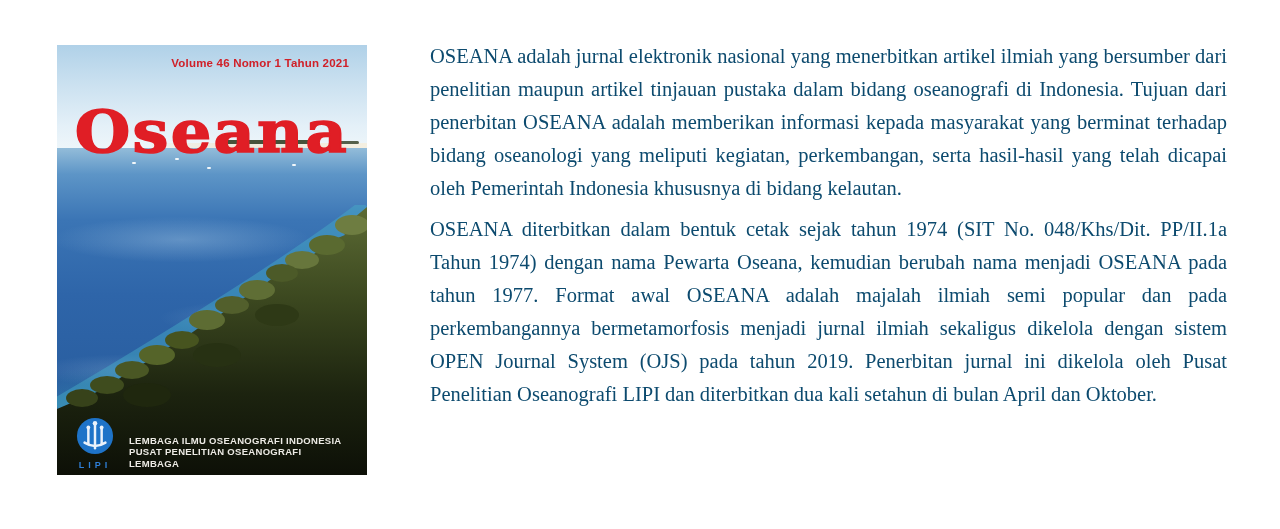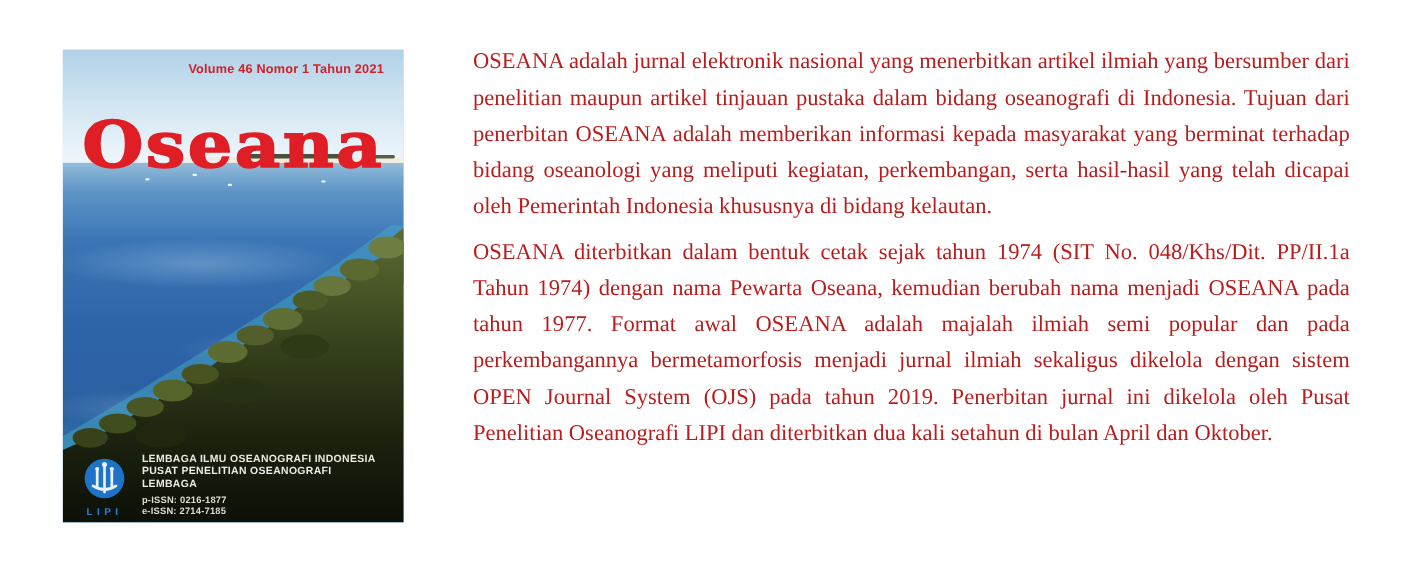--- a/index.html
+++ b/index.html
@@ -36,21 +36,21 @@
   .imprint{position:absolute;left:13px;bottom:5px;display:flex;align-items:flex-end;gap:9px;}
   .logo-col{display:flex;flex-direction:column;align-items:center;width:50px;}
   .lipi-word{color:#2f7fd6;font-family:"Liberation Sans",sans-serif;font-weight:bold;
        font-size:9px;letter-spacing:4px;margin-top:1px;}
   .pub-col{font-family:"Liberation Sans",sans-serif;color:#eceae4;padding-bottom:1px;}
   .pub-line{font-weight:bold;font-size:9.5px;line-height:11.5px;letter-spacing:.3px;}
   .issn-block{margin-top:3px;}
   .issn-line{font-weight:bold;font-size:8.5px;line-height:10px;color:#dedcd4;letter-spacing:.2px;}
 
   
-  .about{position:absolute;left:430px;top:40px;width:797px;color:#b91c1c;}
+  .about{position:absolute;left:430px;top:40px;width:797px;color:#0c4a6e;}
   .about p{margin:0 0 8px;font-size:20.5px;line-height:33px;text-align:justify;text-justify:inter-word;}
 </style>
 </head>
 <body>
 
 <div class="page">
 
   <aside class="cover">
     <div class="sky"></div>
     <div class="sea"></div>
@@ -113,24 +113,20 @@
               <circle cx="27" cy="11" r="2"></circle>
             </g>
           </svg>
         </span>
         <span class="lipi-word">LIPI</span>
       </div>
       <div class="pub-col">
         <div class="pub-line">LEMBAGA ILMU OSEANOGRAFI INDONESIA</div>
         <div class="pub-line">PUSAT PENELITIAN OSEANOGRAFI</div>
         <div class="pub-line">LEMBAGA</div>
-        <div class="issn-block">
-          <div class="issn-line">p-ISSN: 0216-1877</div>
-          <div class="issn-line">e-ISSN: 2714-7185</div>
-        </div>
       </div>
     </div>
   </aside>
 
   <main class="about">
     <p>OSEANA adalah jurnal elektronik nasional yang menerbitkan artikel ilmiah yang bersumber dari penelitian maupun artikel tinjauan pustaka dalam bidang oseanografi di Indonesia. Tujuan dari penerbitan OSEANA adalah memberikan informasi kepada masyarakat yang berminat terhadap bidang oseanologi yang meliputi kegiatan, perkembangan, serta hasil-hasil yang telah dicapai oleh Pemerintah Indonesia khususnya di bidang kelautan.</p>
     <p>OSEANA diterbitkan dalam bentuk cetak sejak tahun 1974 (SIT No. 048/Khs/Dit. PP/II.1a Tahun 1974) dengan nama Pewarta Oseana, kemudian berubah nama menjadi OSEANA pada tahun 1977. Format awal OSEANA adalah majalah ilmiah semi popular dan pada perkembangannya bermetamorfosis menjadi jurnal ilmiah sekaligus dikelola dengan sistem OPEN Journal System (OJS) pada tahun 2019. Penerbitan jurnal ini dikelola oleh Pusat Penelitian Oseanografi LIPI dan diterbitkan dua kali setahun di bulan April dan Oktober.</p>
   </main>
 
 </div>

